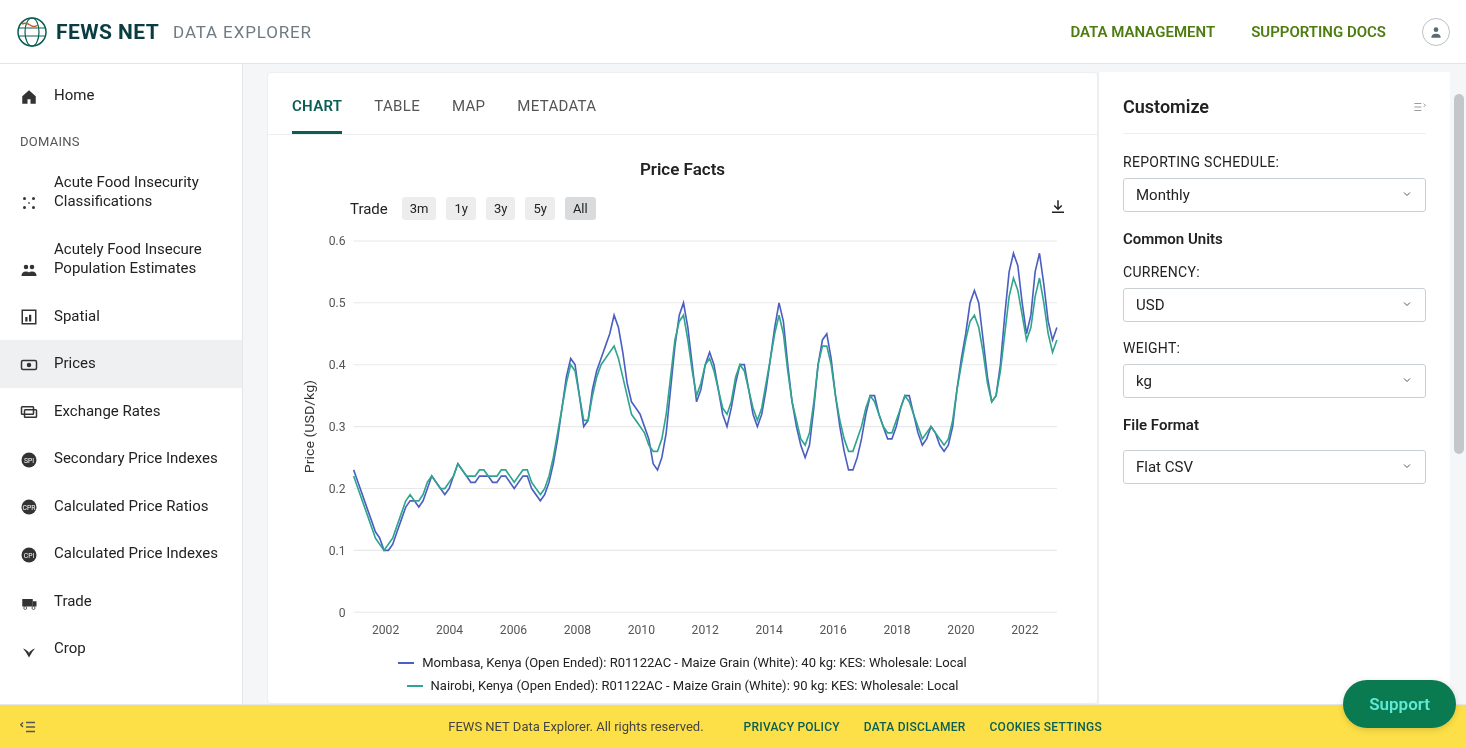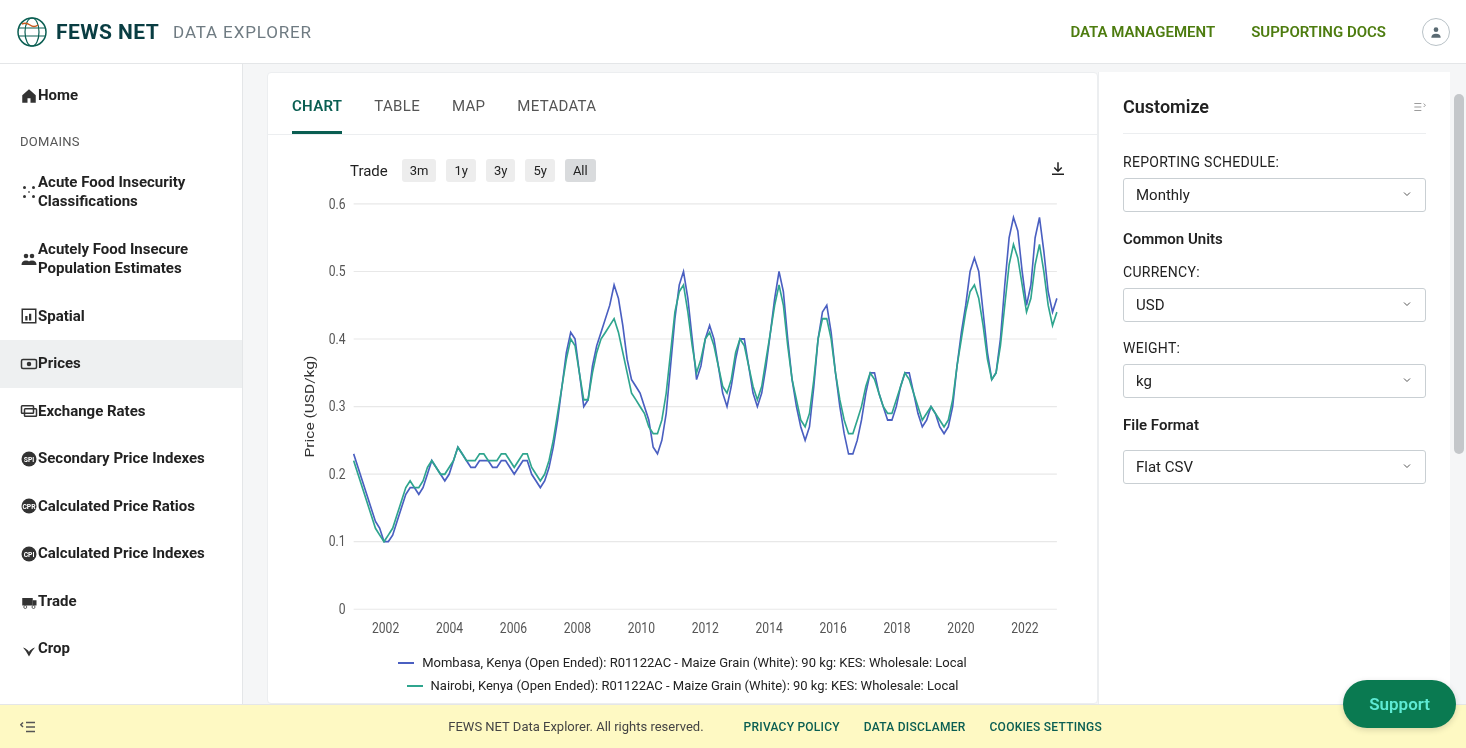--- a/index.html
+++ b/index.html
@@ -12,21 +12,21 @@
 .logo-text { font-size: 21px; font-weight: 700; letter-spacing: .02em; color: #093d42; }
 .logo-sub { font-size: 17px; font-weight: 400; letter-spacing: .05em; color: #6f7b82; margin-left: 6px; }
 .header-spacer { flex: 1; }
 .hdr-link { font-size: 15px; font-weight: 600; color: #4d7c0f; text-transform: uppercase; cursor: pointer; margin-right: 36px; }
 .user-avatar { width: 28px; height: 28px; border: 1px solid #b9c2c7; border-radius: 50%; display: flex; align-items: center; justify-content: center; cursor: pointer; }
 .user-avatar svg { width: 14px; height: 14px; fill: #5a6a72; }
 
 
 .main { display: flex; height: 640px; }
 .sidebar { width: 243px; background: #fff; border-right: 1px solid #e4e6e8; overflow-y: auto; padding-top: 8px; }
-.sb-item { display: flex; align-items: center; padding: 14px 20px; cursor: pointer; font-size: 15px; color: #222; font-weight: bold; }
+.sb-item { display: flex; align-items: flex-end; gap: 16px; padding: 14px 20px; cursor: pointer; font-size: 15px; color: #222; }
 .sb-item.active { background: #eef0f1; }
 .sb-item .ic { width: 18px; height: 18px; display:flex; align-items:center; justify-content:center; flex-shrink:0; }
 .sb-item .ic svg { width:18px; height:18px; fill:#333; }
 .sb-head { font-size: 13px; color: #555; padding: 14px 20px 10px; letter-spacing: .02em; }
 .sb-label { line-height: 1.3; }
 
 .content { flex: 1; padding: 8px 16px 0 24px; display: flex; gap: 0; }
 .card { background: #fff; border-radius: 4px; border: 1px solid #eceef0; }
 
 .chart-card { flex: 1; padding: 0; display:flex; flex-direction:column; }
@@ -61,21 +61,21 @@
 .cust-head { display:flex; justify-content:space-between; align-items:center; padding-bottom:16px; border-bottom:1px solid #eceef0; margin-bottom:20px; }
 .cust-head h2 { font-size:18px; font-weight:600; }
 .cust-head svg { width:14px; height:14px; stroke:#555; fill:none; cursor:pointer; }
 .cust-label { font-size:14px; letter-spacing:.02em; margin-bottom:8px; }
 .cust-sub { font-size:15px; font-weight:600; margin: 14px 0 16px; }
 .sel { position:relative; border:1px solid #c9cfd3; border-radius:3px; height:34px; display:flex; align-items:center; padding:0 12px; font-size:15px; cursor:pointer; margin-bottom:18px; background:#fff; }
 .sel .chev { position:absolute; right:12px; }
 .sel .chev svg { width:12px; height:12px; stroke:#555; fill:none; stroke-width:2; }
 
 
-.footer { height:44px; background:#fef9c3; border-top:1px solid #e4e6e8; display:flex; align-items:center; padding:0 20px; font-size:12px; }
+.footer { height:44px; background:#fde047; border-top:1px solid #e4e6e8; display:flex; align-items:center; padding:0 20px; font-size:12px; }
 .collapse-btn { width:18px; height:18px; cursor:pointer; }
 .collapse-btn svg { width:18px; height:18px; stroke:#555; fill:none; stroke-width:2;}
 .footer-spacer { flex:1; }
 .ft-txt { color:#444; margin-right:40px; font-size:13px; }
 .ft-link { color:#0a5e52; font-weight:500; margin-right:24px; cursor:pointer; font-size:12px; letter-spacing:.02em; }
 
 
 .support { position:absolute; right:10px; bottom:20px; background:#0a7a51; color:#5eead4; font-size:17px; font-weight:600; padding:14px 26px; border-radius:28px; cursor:pointer; box-shadow:0 2px 6px rgba(0,0,0,.15); }
 
 
@@ -219,20 +219,21 @@
 
   <div class="content">
     <div class="card chart-card">
       <div class="tabs">
         <div class="tab active">CHART</div>
         <div class="tab">TABLE</div>
         <div class="tab">MAP</div>
         <div class="tab">METADATA</div>
       </div>
       <div class="chart-body">
+        <div class="chart-title">Price Facts</div>
         <div class="zoom-row">
           <span class="zl">Trade</span>
           <span class="zoom-btn">3m</span>
           <span class="zoom-btn">1y</span>
           <span class="zoom-btn">3y</span>
           <span class="zoom-btn">5y</span>
           <span class="zoom-btn active">All</span>
           <div class="zoom-spacer"></div>
           <span class="dl-btn"><svg viewBox="0 0 24 24">
                 <path d="M12 3 V15 M7 10 L12 15 L17 10 M4 19 H20"></path>
@@ -266,21 +267,21 @@
               <text class="axis-text" x="655.2272727272727" y="370" text-anchor="middle">2020</text>
               <text class="axis-text" x="718.409090909091" y="370" text-anchor="middle">2022</text>
               <text class="ylabel" transform="rotate(-90)" x="-180" y="16" text-anchor="middle">Price (USD/kg)</text>
               <path class="series1" d="M55.0 219.7 L59.3 231.0 L63.6 242.3 L67.9 253.7 L72.2 265.0 L76.5 276.3 L80.7 282.0 L85.0 293.3 L89.3 293.3 L93.6 287.7 L97.9 276.3 L102.2 265.0 L106.5 253.7 L110.8 248.0 L115.1 248.0 L119.4 253.7 L123.6 248.0 L127.9 236.7 L132.2 225.3 L136.5 231.0 L140.8 236.7 L145.1 242.3 L149.4 236.7 L153.7 225.3 L158.0 214.0 L162.3 219.7 L166.5 225.3 L170.8 231.0 L175.1 231.0 L179.4 225.3 L183.7 225.3 L188.0 225.3 L192.3 231.0 L196.6 231.0 L200.9 225.3 L205.2 225.3 L209.4 231.0 L213.7 236.7 L218.0 231.0 L222.3 225.3 L226.6 225.3 L230.9 236.7 L235.2 242.3 L239.5 248.0 L243.8 242.3 L248.1 231.0 L252.3 214.0 L256.6 191.3 L260.9 163.0 L265.2 134.7 L269.5 117.7 L273.8 123.3 L278.1 151.7 L282.4 180.0 L286.7 174.3 L291.0 146.0 L295.2 129.0 L299.5 117.7 L303.8 106.3 L308.1 95.0 L312.4 78.0 L316.7 89.3 L321.0 112.0 L325.3 140.3 L329.6 157.3 L333.9 163.0 L338.1 168.7 L342.4 180.0 L346.7 191.3 L351.0 214.0 L355.3 219.7 L359.6 208.3 L363.9 185.7 L368.2 146.0 L372.5 106.3 L376.8 78.0 L381.0 66.7 L385.3 89.3 L389.6 123.3 L393.9 157.3 L398.2 146.0 L402.5 123.3 L406.8 112.0 L411.1 123.3 L415.4 146.0 L419.7 168.7 L424.0 180.0 L428.2 163.0 L432.5 140.3 L436.8 123.3 L441.1 123.3 L445.4 146.0 L449.7 168.7 L454.0 180.0 L458.3 168.7 L462.6 146.0 L466.9 117.7 L471.1 89.3 L475.4 66.7 L479.7 83.7 L484.0 123.3 L488.3 157.3 L492.6 180.0 L496.9 197.0 L501.2 208.3 L505.5 197.0 L509.8 163.0 L514.0 123.3 L518.3 100.7 L522.6 95.0 L526.9 117.7 L531.2 151.7 L535.5 180.0 L539.8 202.7 L544.1 219.7 L548.4 219.7 L552.7 208.3 L556.9 191.3 L561.2 168.7 L565.5 151.7 L569.8 151.7 L574.1 168.7 L578.4 180.0 L582.7 191.3 L587.0 191.3 L591.3 180.0 L595.6 163.0 L599.8 151.7 L604.1 151.7 L608.4 168.7 L612.7 185.7 L617.0 197.0 L621.3 191.3 L625.6 180.0 L629.9 185.7 L634.2 197.0 L638.5 202.7 L642.7 197.0 L647.0 180.0 L651.3 146.0 L655.6 117.7 L659.9 95.0 L664.2 66.7 L668.5 55.3 L672.8 66.7 L677.1 100.7 L681.4 134.7 L685.6 157.3 L689.9 151.7 L694.2 123.3 L698.5 78.0 L702.8 38.3 L707.1 21.3 L711.4 32.7 L715.7 66.7 L720.0 95.0 L724.3 78.0 L728.5 38.3 L732.8 21.3 L737.1 49.7 L741.4 83.7 L745.7 100.7 L750.0 89.3 "></path>
               <path class="series2" d="M55.0 225.3 L59.3 236.7 L63.6 248.0 L67.9 259.3 L72.2 270.7 L76.5 282.0 L80.7 287.7 L85.0 293.3 L89.3 287.7 L93.6 282.0 L97.9 270.7 L102.2 259.3 L106.5 248.0 L110.8 242.3 L115.1 248.0 L119.4 248.0 L123.6 242.3 L127.9 231.0 L132.2 225.3 L136.5 231.0 L140.8 236.7 L145.1 236.7 L149.4 231.0 L153.7 225.3 L158.0 214.0 L162.3 219.7 L166.5 225.3 L170.8 225.3 L175.1 225.3 L179.4 219.7 L183.7 219.7 L188.0 225.3 L192.3 225.3 L196.6 225.3 L200.9 219.7 L205.2 219.7 L209.4 225.3 L213.7 231.0 L218.0 225.3 L222.3 219.7 L226.6 219.7 L230.9 231.0 L235.2 236.7 L239.5 242.3 L243.8 236.7 L248.1 225.3 L252.3 208.3 L256.6 185.7 L260.9 163.0 L265.2 140.3 L269.5 123.3 L273.8 129.0 L278.1 151.7 L282.4 174.3 L286.7 174.3 L291.0 151.7 L295.2 134.7 L299.5 123.3 L303.8 117.7 L308.1 112.0 L312.4 106.3 L316.7 117.7 L321.0 134.7 L325.3 151.7 L329.6 168.7 L333.9 174.3 L338.1 180.0 L342.4 185.7 L346.7 197.0 L351.0 202.7 L355.3 202.7 L359.6 191.3 L363.9 168.7 L368.2 134.7 L372.5 100.7 L376.8 83.7 L381.0 78.0 L385.3 100.7 L389.6 129.0 L393.9 151.7 L398.2 140.3 L402.5 123.3 L406.8 117.7 L411.1 129.0 L415.4 146.0 L419.7 163.0 L424.0 168.7 L428.2 157.3 L432.5 134.7 L436.8 123.3 L441.1 129.0 L445.4 146.0 L449.7 163.0 L454.0 174.3 L458.3 163.0 L462.6 140.3 L466.9 117.7 L471.1 95.0 L475.4 78.0 L479.7 95.0 L484.0 129.0 L488.3 157.3 L492.6 174.3 L496.9 191.3 L501.2 197.0 L505.5 185.7 L509.8 157.3 L514.0 123.3 L518.3 106.3 L522.6 106.3 L526.9 123.3 L531.2 151.7 L535.5 174.3 L539.8 191.3 L544.1 202.7 L548.4 202.7 L552.7 191.3 L556.9 180.0 L561.2 163.0 L565.5 151.7 L569.8 157.3 L574.1 168.7 L578.4 180.0 L582.7 185.7 L587.0 185.7 L591.3 174.3 L595.6 163.0 L599.8 151.7 L604.1 157.3 L608.4 168.7 L612.7 180.0 L617.0 191.3 L621.3 185.7 L625.6 180.0 L629.9 185.7 L634.2 191.3 L638.5 197.0 L642.7 191.3 L647.0 174.3 L651.3 146.0 L655.6 123.3 L659.9 100.7 L664.2 83.7 L668.5 78.0 L672.8 89.3 L677.1 112.0 L681.4 140.3 L685.6 157.3 L689.9 151.7 L694.2 129.0 L698.5 95.0 L702.8 61.0 L707.1 44.0 L711.4 55.3 L715.7 78.0 L720.0 100.7 L724.3 89.3 L728.5 61.0 L732.8 44.0 L737.1 66.7 L741.4 95.0 L745.7 112.0 L750.0 100.7 "></path>
             </svg>
         </div>
         <div class="legend">
           <div class="legend-item">
             <span class="legend-line" style="background:#4a5fc1"></span>
-            <span>Mombasa, Kenya (Open Ended): R01122AC - Maize Grain (White): 90 kg: KES: Wholesale: Local</span>
+            <span>Mombasa, Kenya (Open Ended): R01122AC - Maize Grain (White): 40 kg: KES: Wholesale: Local</span>
           </div>
           <div class="legend-item">
             <span class="legend-line" style="background:#2fa58e"></span>
             <span>Nairobi, Kenya (Open Ended): R01122AC - Maize Grain (White): 90 kg: KES: Wholesale: Local</span>
           </div>
         </div>
       </div>
     </div>
 
     <div class="card customize-card">

